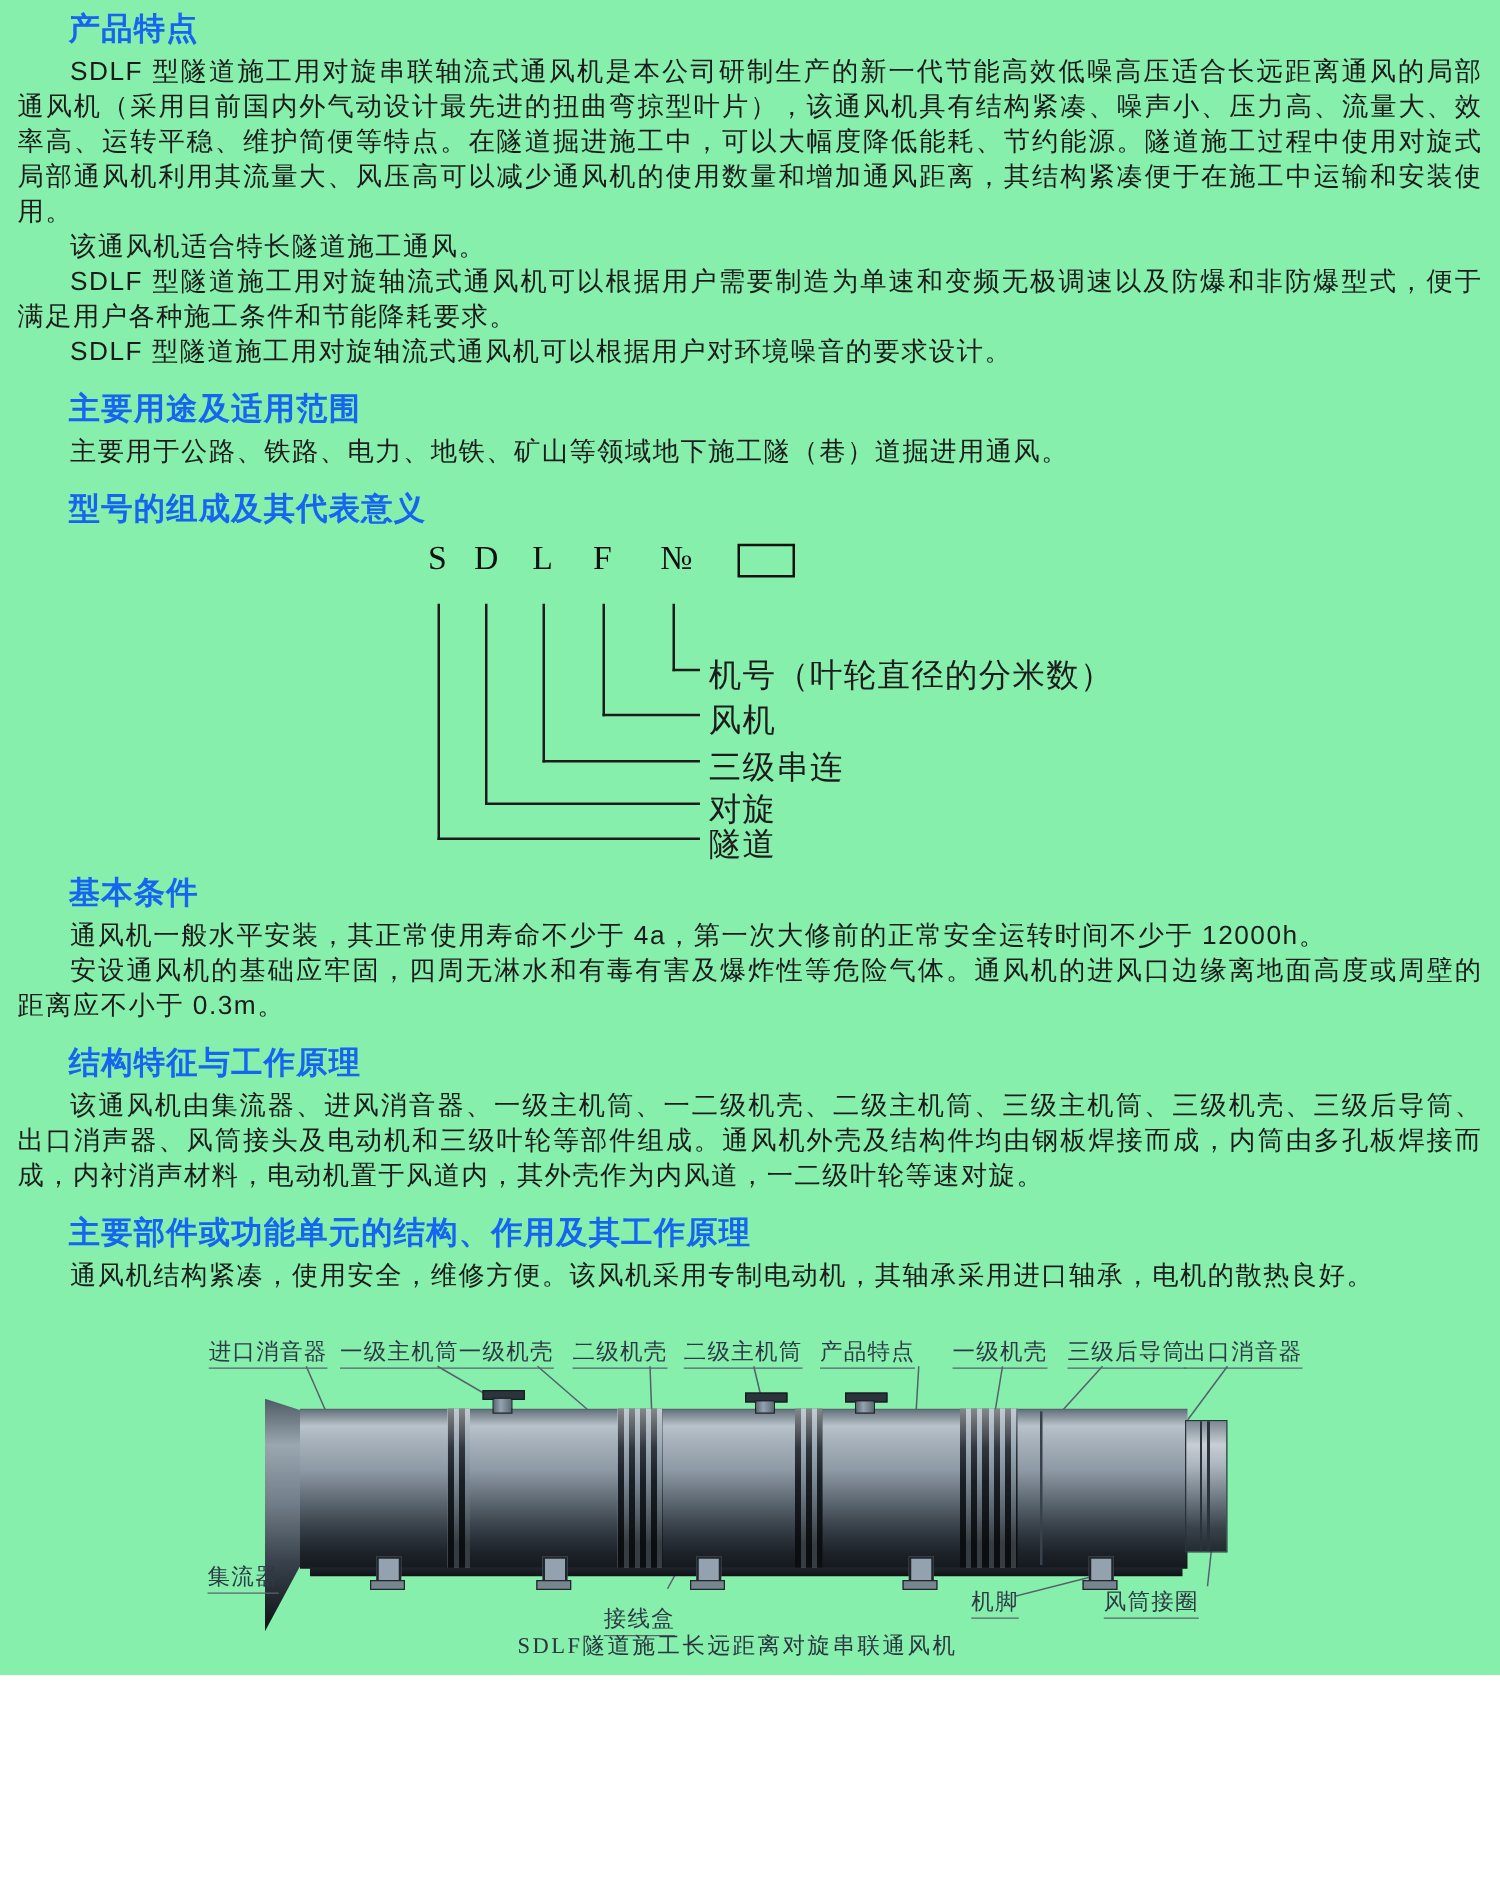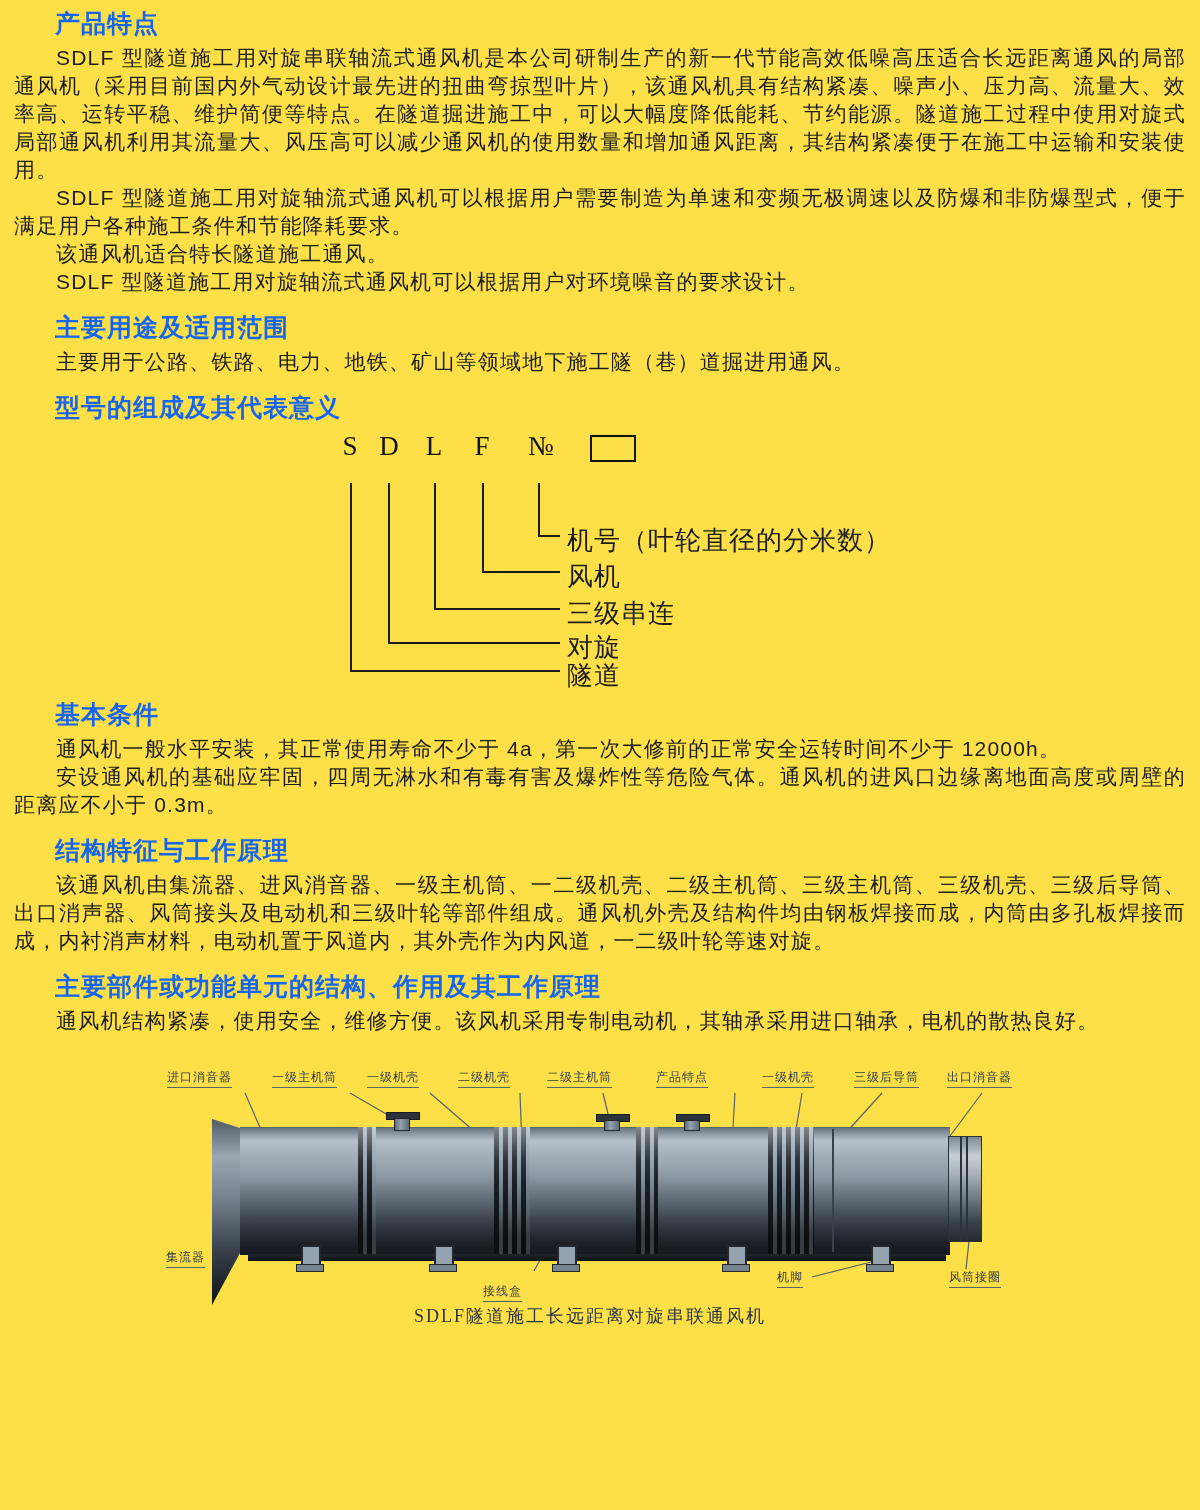--- a/index.html
+++ b/index.html
@@ -1,35 +1,35 @@
 <!DOCTYPE html>
 <html><head>
 <meta charset="utf-8">
 <style>
   html,body{margin:0;padding:0;background:#ffffff;}
-  .page{position:relative;width:1200px;height:1510px;background:#fde047;overflow:hidden;
+  .page{position:relative;width:1200px;height:1340px;background:#86efac;overflow:hidden;
         font-family:"Liberation Sans","DejaVu Sans",sans-serif;color:#1c1c1c;}
   .flow{padding:8px 14px 0 14px;}
   h2.sec{font-size:25px;line-height:30px;font-weight:bold;color:#1565f0;
          margin:16px 0 6px 0;padding-left:41px;letter-spacing:1px;}
   h2.sec.first{margin-top:0;}
   p.body{font-size:21px;line-height:28px;margin:0;text-indent:2em;
          letter-spacing:1.2px;text-align:justify;}
   
   .model-wrap{position:relative;height:255px;margin:0 -14px;}
   .mletter{position:absolute;top:3px;width:26px;text-align:center;
            font-family:"Liberation Serif","DejaVu Serif",serif;font-size:27px;color:#111;}
   .mbox{position:absolute;left:590px;top:7px;width:42px;height:23px;border:2px solid #111;}
   .lshape{position:absolute;top:55px;border-left:2px solid #1c1c1c;border-bottom:2px solid #1c1c1c;}
   .mlabel{position:absolute;left:567px;font-size:26px;letter-spacing:1px;white-space:nowrap;color:#1c1c1c;}
   
   .fan-wrap{position:relative;height:290px;margin:20px -14px 0 -14px;}
   .leaders{position:absolute;left:0;top:0;width:1200px;height:290px;}
   .flabel{position:absolute;font-family:"Liberation Serif","DejaVu Serif",serif;
-          font-size:12px;color:#2e3a46;white-space:nowrap;padding-bottom:1px;
+          font-size:18px;color:#2e3a46;white-space:nowrap;padding-bottom:1px;
           border-bottom:1px solid #5a646e;letter-spacing:1px;}
   .flabel.top{top:14px;}
   .fan-part{position:absolute;}
   .bell{left:212px;top:64px;width:28px;height:186px;
         background:linear-gradient(180deg,#4e5a64,#9aa6b0 20%,#717d88 45%,#39424c 70%,#14191e 95%,#101419);
         clip-path:polygon(0 0,100% 9px,100% 134px,0 100%);}
   .cyl{left:240px;top:72px;width:710px;height:127px;border-top:1px solid #5a646e;
        background:linear-gradient(180deg,#67737e 0%,#b7c2ca 10%,#a3aeb8 22%,#8d99a4 38%,#5c6670 58%,#333b44 76%,#1c2228 90%,#14191f 100%);}
   .step{left:248px;top:199px;width:698px;height:7px;background:linear-gradient(180deg,#20262c,#0d1115);}
   .rings{top:72px;height:127px;background:repeating-linear-gradient(90deg,#1e252c 0 5px,#8fa0ad 5px 9px);}
@@ -48,22 +48,22 @@
            letter-spacing:2px;color:#2b3640;}
 </style>
 </head>
 <body>
 
 <div class="page">
   <div class="flow">
 
     <h2 class="sec first">产品特点</h2>
     <p class="body">SDLF 型隧道施工用对旋串联轴流式通风机是本公司研制生产的新一代节能高效低噪高压适合长远距离通风的局部通风机（采用目前国内外气动设计最先进的扭曲弯掠型叶片），该通风机具有结构紧凑、噪声小、压力高、流量大、效率高、运转平稳、维护简便等特点。在隧道掘进施工中，可以大幅度降低能耗、节约能源。隧道施工过程中使用对旋式局部通风机利用其流量大、风压高可以减少通风机的使用数量和增加通风距离，其结构紧凑便于在施工中运输和安装使用。</p>
+    <p class="body">该通风机适合特长隧道施工通风。</p>
     <p class="body">SDLF 型隧道施工用对旋轴流式通风机可以根据用户需要制造为单速和变频无极调速以及防爆和非防爆型式，便于满足用户各种施工条件和节能降耗要求。</p>
-    <p class="body">该通风机适合特长隧道施工通风。</p>
     <p class="body">SDLF 型隧道施工用对旋轴流式通风机可以根据用户对环境噪音的要求设计。</p>
 
     <h2 class="sec">主要用途及适用范围</h2>
     <p class="body">主要用于公路、铁路、电力、地铁、矿山等领域地下施工隧（巷）道掘进用通风。</p>
 
     <h2 class="sec">型号的组成及其代表意义</h2>
 
     <div class="model-wrap">
       <span class="mletter" style="left:337px">S</span>
       <span class="mletter" style="left:376px">D</span>
@@ -149,19 +149,19 @@
       <span class="flabel top" style="left:458px">二级机壳</span>
       <span class="flabel top" style="left:547px">二级主机筒</span>
       <span class="flabel top" style="left:656px">产品特点</span>
       <span class="flabel top" style="left:762px">一级机壳</span>
       <span class="flabel top" style="left:854px">三级后导筒</span>
       <span class="flabel top" style="left:947px">出口消音器</span>
 
       <span class="flabel" style="left:166px;top:194px">集流器</span>
       <span class="flabel" style="left:483px;top:228px">接线盒</span>
       <span class="flabel" style="left:777px;top:214px">机脚</span>
-      <span class="flabel" style="left:949px;top:214px">风筒接圈</span>
+      <span class="flabel" style="left:883px;top:214px">风筒接圈</span>
 
       <div class="caption">SDLF隧道施工长远距离对旋串联通风机</div>
     </div>
 
   </div>
 </div>
 
 </body></html>

